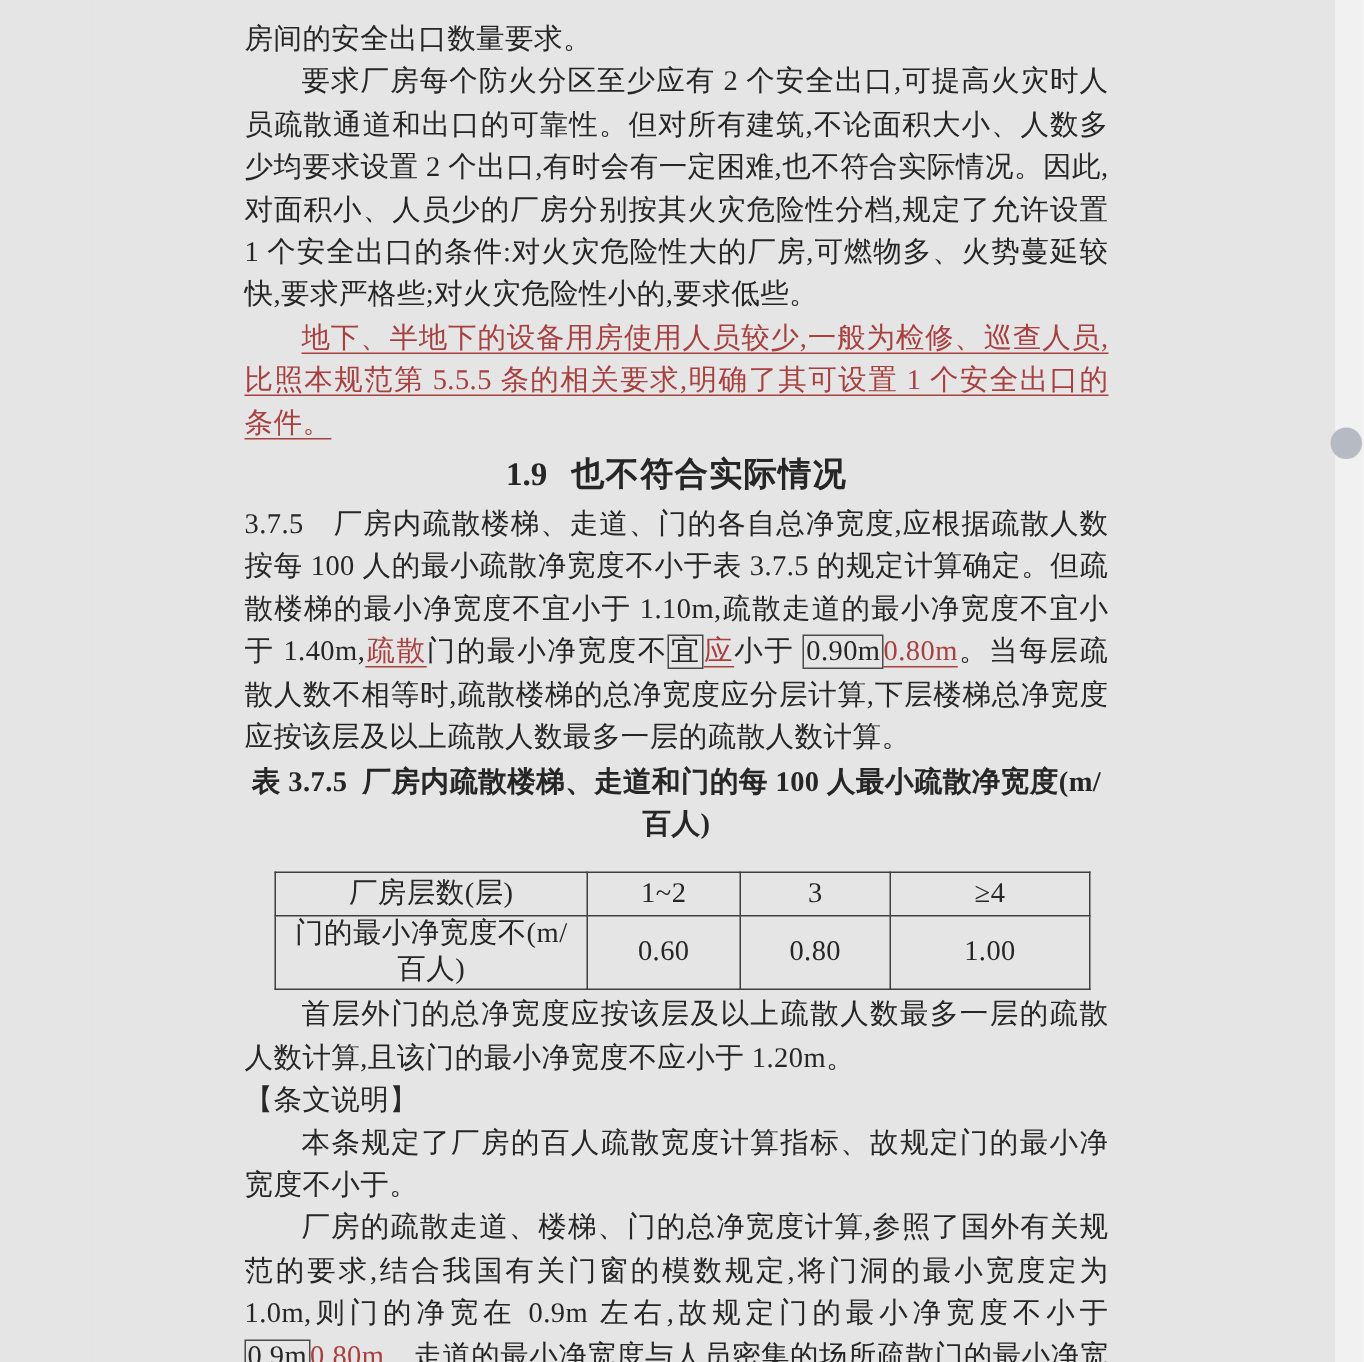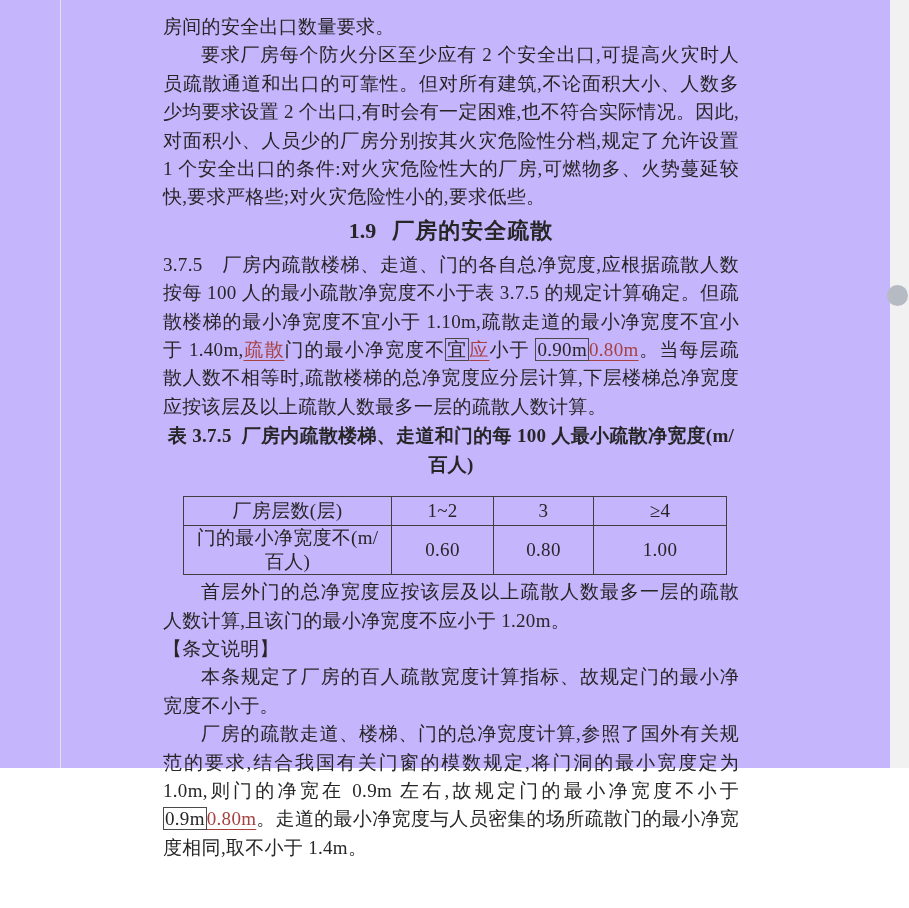--- a/index.html
+++ b/index.html
@@ -8,22 +8,22 @@
     width: 909px;
     height: 908px;
     overflow: hidden;
     background: #ffffff;
     font-family: "Liberation Serif", "DejaVu Serif", serif;
     color: #262626;
   }
   .page {
     position: relative;
     width: 909px;
-    height: 768px;
-    background: #c4b5fd;
+    height: 908px;
+    background: #e5e5e5;
   }
   .page-edge {
     position: absolute;
     left: 60px;
     top: 0;
     width: 1px;
     height: 100%;
     background: #e4e4e4;
   }
   .content {
@@ -106,22 +106,23 @@
 </style>
 </head>
 <body>
 
 <div class="page">
   <div class="page-edge"></div>
 
   <div class="content">
     <p class="para"><span class="seg-n">房间的安全出口数量要求。</span></p>
     <p class="para indent"><span class="seg-n">要求厂房每个防火分区至少应有 2 个安全出口,可提高火灾时人员疏散通道和出口的可靠性。但对所有建筑,不论面积大小、人数多少均要求设置 2 个出口,有时会有一定困难,也不符合实际情况。因此,对面积小、人员少的厂房分别按其火灾危险性分档,规定了允许设置 1 个安全出口的条件:对火灾危险性大的厂房,可燃物多、火势蔓延较快,要求严格些;对火灾危险性小的,要求低些。</span></p>
+    <p class="para indent"><span class="seg-r">地下、半地下的设备用房使用人员较少,一般为检修、巡查人员,比照本规范第 5.5.5 条的相关要求,明确了其可设置 1 个安全出口的条件。</span></p>
 
-    <h2 class="section-heading"><span class="sec-num">1.9</span><span>厂房的安全疏散</span></h2>
+    <h2 class="section-heading"><span class="sec-num">1.9</span><span>也不符合实际情况</span></h2>
 
     <p class="para"><span class="seg-n">3.7.5　厂房内疏散楼梯、走道、门的各自总净宽度,应根据疏散人数按每 100 人的最小疏散净宽度不小于表 3.7.5 的规定计算确定。但疏散楼梯的最小净宽度不宜小于 1.10m,疏散走道的最小净宽度不宜小于 1.40m,</span><span class="seg-r">疏散</span><span class="seg-n">门的最小净宽度不</span><span class="seg-b">宜</span><span class="seg-r">应</span><span class="seg-n">小于 </span><span class="seg-b">0.90m</span><span class="seg-r">0.80m</span><span class="seg-n">。当每层疏散人数不相等时,疏散楼梯的总净宽度应分层计算,下层楼梯总净宽度应按该层及以上疏散人数最多一层的疏散人数计算。</span></p>
 
     <div class="table-caption"><span class="cap-label">表 3.7.5</span><span>厂房内疏散楼梯、走道和门的每 100 人最小疏散净宽度(m/百人)</span></div>
 
     <table class="spec-table">
       <tbody>
           <tr>
         <td class="col-label">厂房层数(层)</td>
         <td class="col-12">1~2</td>

